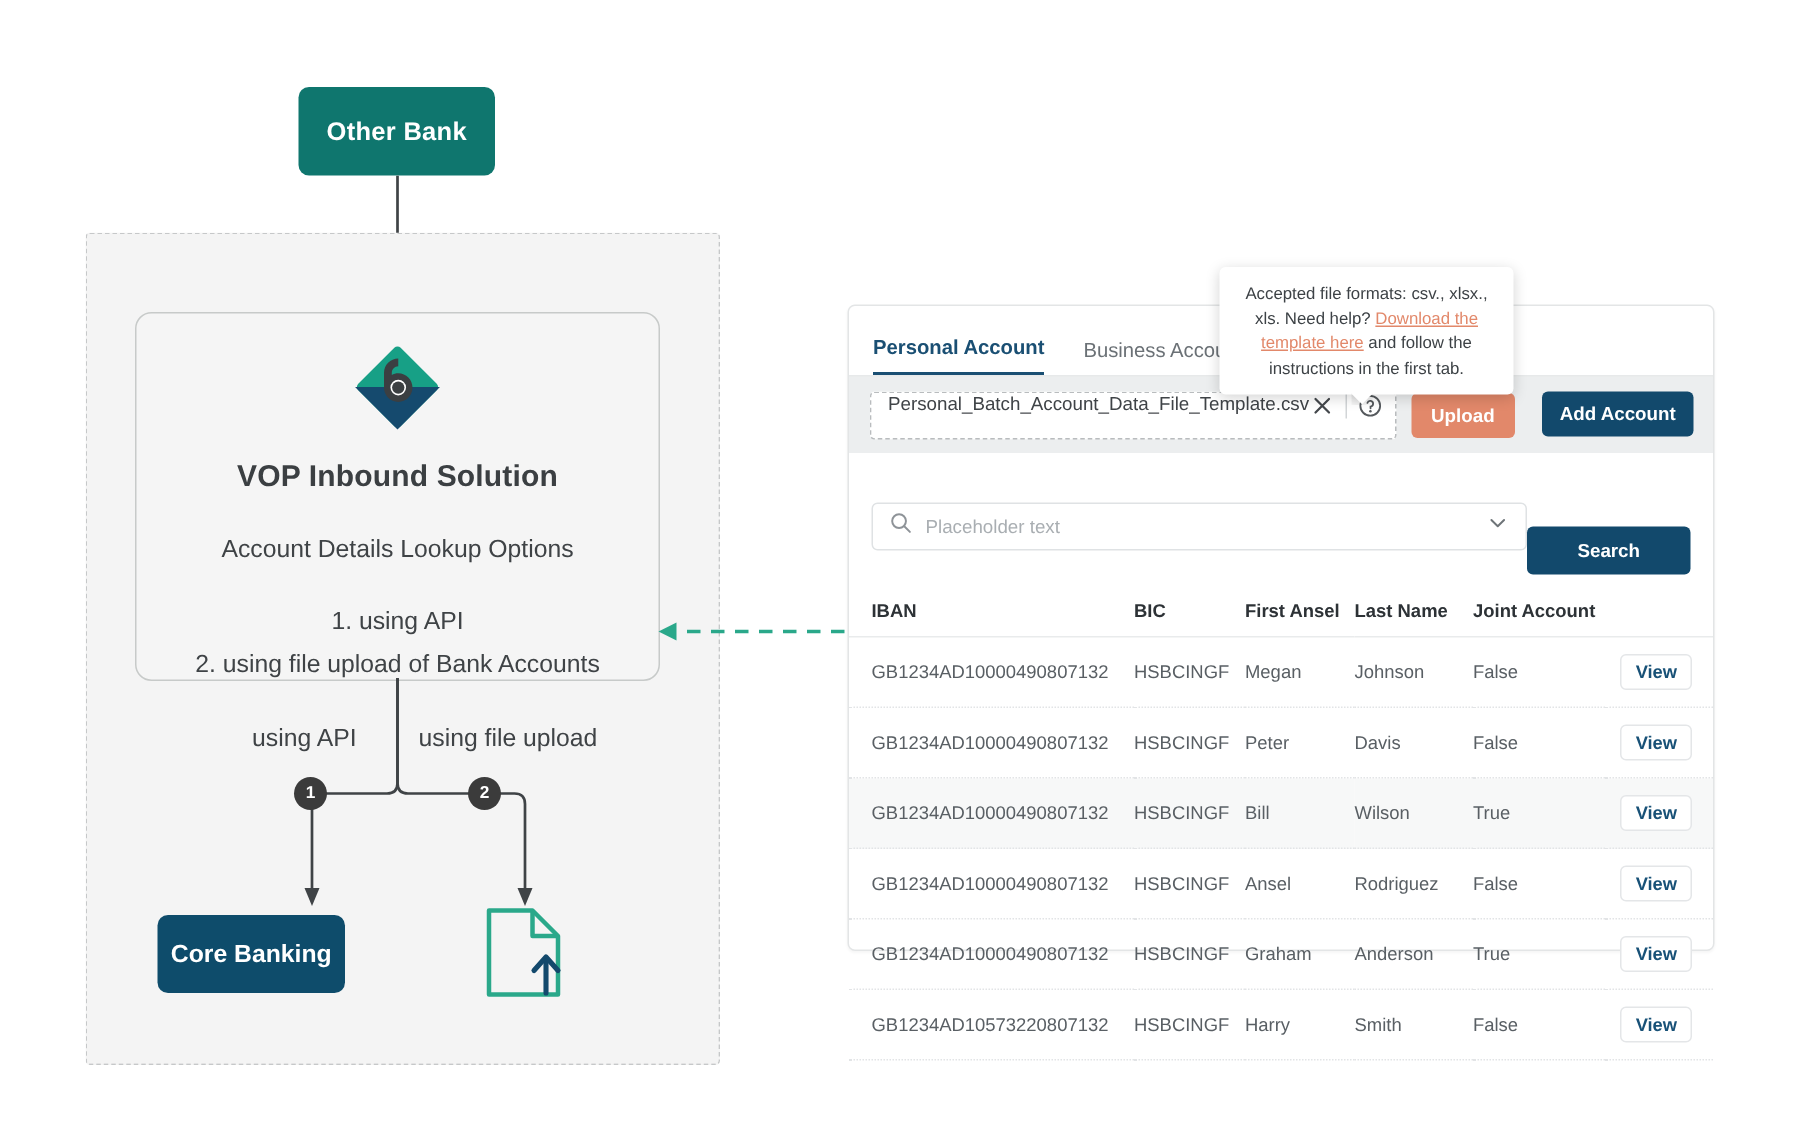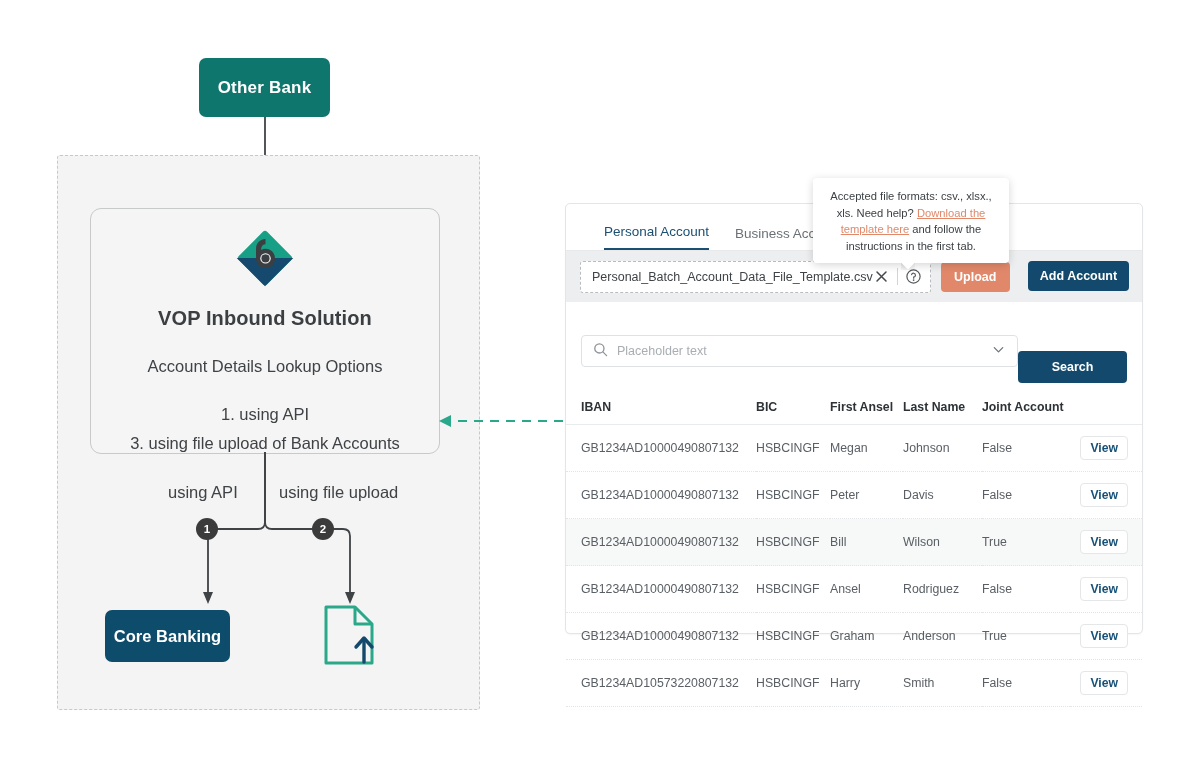--- a/index.html
+++ b/index.html
@@ -87,33 +87,32 @@
   }
   .tabs {
     display: flex; align-items: flex-end; gap: 26px;
     padding: 12px 16px 0 16px; height: 46px;
   }
   .tab {
     font-size: 13.5px; padding-bottom: 9px; cursor: pointer;
     color: #6b7176; font-weight: 400;
   }
   .tab.active {
-    color: #1a4f73; font-weight: 400;
+    color: #1a4f73; font-weight: 700;
     border-bottom: 2.5px solid #1a4f73;
-    margin-left: 22px;
   }
   .toolbar-strip {
     background: #eceeef; height: 52px;
     display: flex; align-items: center; padding: 0 14px; gap: 10px;
     border-top: 1px solid #e7e9ea;
   }
   .file-field {
     flex: 0 0 342px; height: 32px; background: #fff;
     border: 1.4px dashed #b9bcbe; border-radius: 3px;
-    display: flex; align-items: center; padding: 0 8px 0 11px;
+    display: flex; padding: 0 8px 0 11px;
   }
   .file-name { flex: 1; font-size: 12.5px; color: #3f4347; white-space: nowrap; overflow: hidden; }
   .icon-x { width: 17px; height: 17px; cursor: pointer; }
   .ff-div { width: 1px; height: 17px; background: #d2d5d7; margin: 0 7px; }
   .icon-help { width: 17px; height: 17px; cursor: pointer; }
   .btn-upload {
     width: 69px; height: 30px; background: #e2886a; color: #fff;
     border: none; border-radius: 4px; font-size: 12.5px; font-weight: 700;
     font-family: inherit; cursor: pointer;
   }
@@ -206,21 +205,21 @@
           <path d="M40 0 L40 40 L0 40 Z" fill="#154a6e"></path>
         </g>
         <path d="M31.5 12 C26.2 12 22 16.3 22 21.6 L22 31.4 C22 36.7 26.2 41 31.5 41 C36.8 41 41 36.7 41 31.4 C41 26.1 36.8 21.8 31.5 21.8 C29.9 21.8 28.4 22.2 27.2 23 L27.2 21.6 C27.2 19.2 29.1 17.2 31.5 17.2 Z" fill="#3b3f42"></path>
         <circle cx="31.5" cy="31.4" r="5.2" fill="#ffffff"></circle>
         <circle cx="31.5" cy="31.4" r="4.1" fill="#3b3f42"></circle>
       </svg>
     </div>
     <div class="card-title">VOP Inbound Solution</div>
     <div class="card-sub">Account Details Lookup Options</div>
     <div class="card-opt1">1. using API</div>
-    <div class="card-opt2">3. using file upload of Bank Accounts</div>
+    <div class="card-opt2">2. using file upload of Bank Accounts</div>
   </div>
 
   <div class="lbl-api">using API</div>
   <div class="lbl-upload">using file upload</div>
 
   <svg class="branch-svg" viewBox="0 0 300 160">
     <path d="M135 0 L135 70 Q135 77 128 77 L85 77 Q78 77 78 84 L78 140" fill="none" stroke="#3f4346" stroke-width="1.8"></path>
     <polygon points="78,152 73,140 83,140" fill="#3f4346"></polygon>
     <path d="M135 0 L135 70 Q135 77 142 77 L213 77 Q220 77 220 84 L220 140" fill="none" stroke="#3f4346" stroke-width="1.8"></path>
     <polygon points="220,152 215,140 225,140" fill="#3f4346"></polygon>

